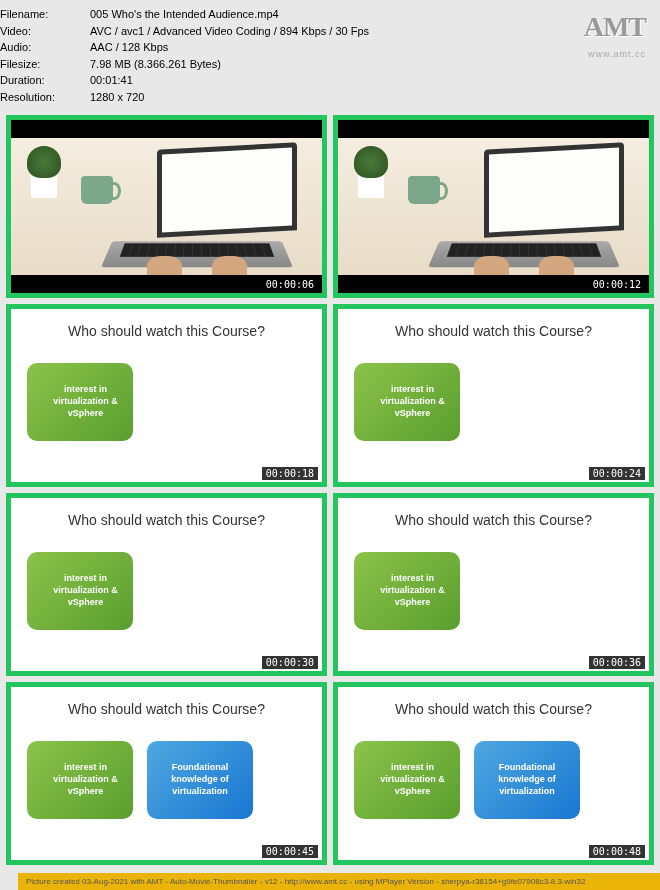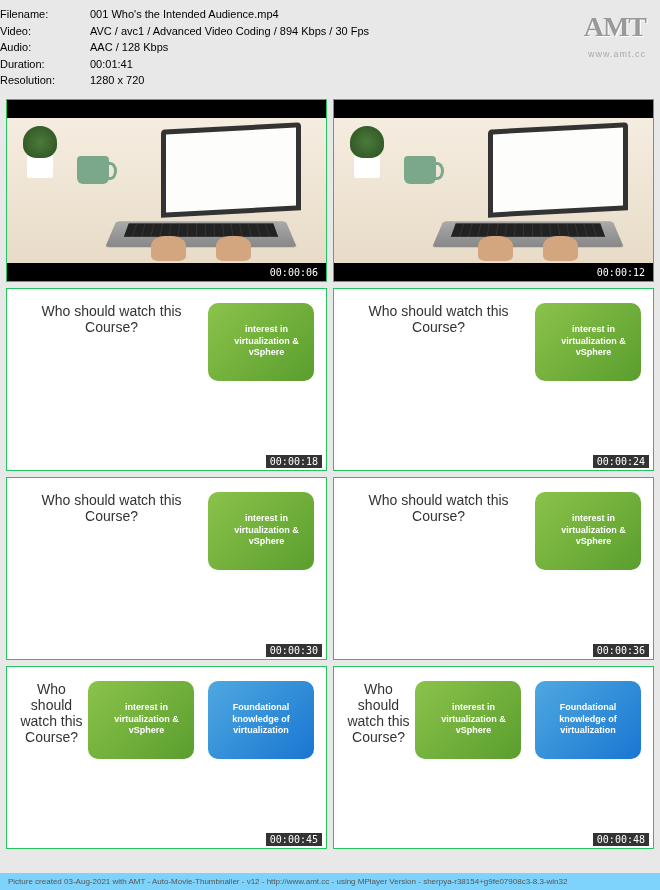--- a/index.html
+++ b/index.html
@@ -4,62 +4,66 @@
   <style>
     * { margin: 0; padding: 0; box-sizing: border-box; }
     body { width: 660px; height: 890px; background: #e8e8e8; font-family: Arial, sans-serif; position: relative; }
     .header { padding: 6px 0; font-size: 11px; line-height: 1.5; position: relative; }
     .header-row { display: flex; }
     .header-label { width: 90px; }
     .logo { position: absolute; top: 6px; right: 14px; text-align: right; }
     .logo-text { font-family: Georgia, serif; font-size: 28px; font-weight: bold; color: #999; text-shadow: 1px 1px 0 #fff; letter-spacing: -1px; }
     .logo-url { font-size: 9px; color: #aaa; letter-spacing: 1px; }
     .grid { display: grid; grid-template-columns: 1fr 1fr; gap: 6px; padding: 4px 6px; }
-    .thumb { position: relative; background: #000; height: 183px; border: 1px solid #22c55e; }
+    .thumb { position: relative; background: #000; height: 183px; border: 5px solid #22c55e; }
     .thumb-laptop { background: #000; display: flex; flex-direction: column; }
     .letterbox { background: #000; height: 18px; }
     .laptop-scene { flex: 1; background: linear-gradient(180deg, #f5ede0 0%, #e8dcc8 100%); position: relative; overflow: hidden; }
     .plant { position: absolute; left: 8px; top: 0; width: 50px; height: 60px; }
     .plant::before { content: ""; position: absolute; bottom: 0; left: 12px; width: 26px; height: 24px; background: #fff; border-radius: 2px; }
     .plant::after { content: ""; position: absolute; bottom: 20px; left: 8px; width: 34px; height: 32px; background: radial-gradient(circle, #4a7a3a, #2d5020); border-radius: 50% 50% 40% 40%; }
     .mug { position: absolute; left: 70px; top: 38px; width: 32px; height: 28px; background: #7ba88a; border-radius: 4px 4px 6px 6px; }
     .mug::after { content: ""; position: absolute; right: -8px; top: 6px; width: 10px; height: 12px; border: 3px solid #7ba88a; border-left: none; border-radius: 0 50% 50% 0; }
     .laptop { position: absolute; right: 15px; top: 8px; width: 200px; height: 130px; }
     .screen { position: absolute; top: 0; right: 10px; width: 140px; height: 88px; background: #333; border-radius: 4px 4px 0 0; transform: skewY(-3deg); }
     .screen::after { content: ""; position: absolute; top: 5px; left: 5px; right: 5px; bottom: 5px; background: #fdfdfb; }
     .keyboard { position: absolute; bottom: 0; left: 0; width: 180px; height: 45px; background: linear-gradient(180deg, #aaa, #888); transform: perspective(300px) rotateX(55deg); border-radius: 4px; }
     .keyboard::after { content: ""; position: absolute; top: 4px; left: 14px; right: 14px; height: 24px; background: repeating-linear-gradient(90deg, #222 0 8px, #333 8px 9px), repeating-linear-gradient(0deg, #222 0 5px, #333 5px 6px); }
     .hands { position: absolute; bottom: -5px; left: 40px; width: 100px; height: 30px; }
     .hands::before, .hands::after { content: ""; position: absolute; bottom: 0; width: 35px; height: 25px; background: #d4a680; border-radius: 40% 40% 20% 20%; }
     .hands::before { left: 0; }
     .hands::after { right: 0; }
-    .thumb-slide { background: #fff; display: flex; flex-direction: row; padding: 14px 12px 10px; }
+    .thumb-slide { background: #fff; display: flex; flex-direction: column; padding: 14px 12px 10px; }
     .slide-title { text-align: center; font-size: 14px; color: #333; font-weight: 500; margin-bottom: 24px; }
     .slide-boxes { display: flex; gap: 14px; padding-left: 4px; }
     .box { width: 106px; height: 78px; border-radius: 10px; display: flex; align-items: center; justify-content: center; text-align: center; color: #fff; font-size: 9px; font-weight: bold; padding: 8px; line-height: 1.3; }
     .box-green { background: linear-gradient(135deg, #8bc34a, #5a9e2e); padding-left: 19px; }
     .box-blue { background: linear-gradient(135deg, #4fa8e0, #1976d2); }
     .timestamp { position: absolute; bottom: 2px; right: 4px; background: rgba(0,0,0,0.8); color: #fff; font-size: 10px; padding: 1px 4px; font-family: monospace; }
-    .footer { position: absolute; bottom: 0; left: 0; right: 0; padding: 4px 8px; font-size: 8px; color: #555; background: #7dd3fc; }
+    .footer { position: absolute; bottom: 0; left: 18px; right: 0; padding: 4px 8px; font-size: 8px; color: #555; background: #eab308; }
   </style>
 </head>
 <body>
 
 <div class="header">
   <div class="header-row">
       <span class="header-label">Filename:</span>
-      <span>001 Who's the Intended Audience.mp4</span>
+      <span>005 Who's the Intended Audience.mp4</span>
     </div>
   <div class="header-row">
       <span class="header-label">Video:</span>
       <span>AVC / avc1 / Advanced Video Coding / 894 Kbps / 30 Fps</span>
     </div>
   <div class="header-row">
       <span class="header-label">Audio:</span>
       <span>AAC / 128 Kbps</span>
+    </div>
+  <div class="header-row">
+      <span class="header-label">Filesize:</span>
+      <span>7.98 MB (8.366.261 Bytes)</span>
     </div>
   <div class="header-row">
       <span class="header-label">Duration:</span>
       <span>00:01:41</span>
     </div>
   <div class="header-row">
       <span class="header-label">Resolution:</span>
       <span>1280 x 720</span>
     </div>
   <div class="logo">

